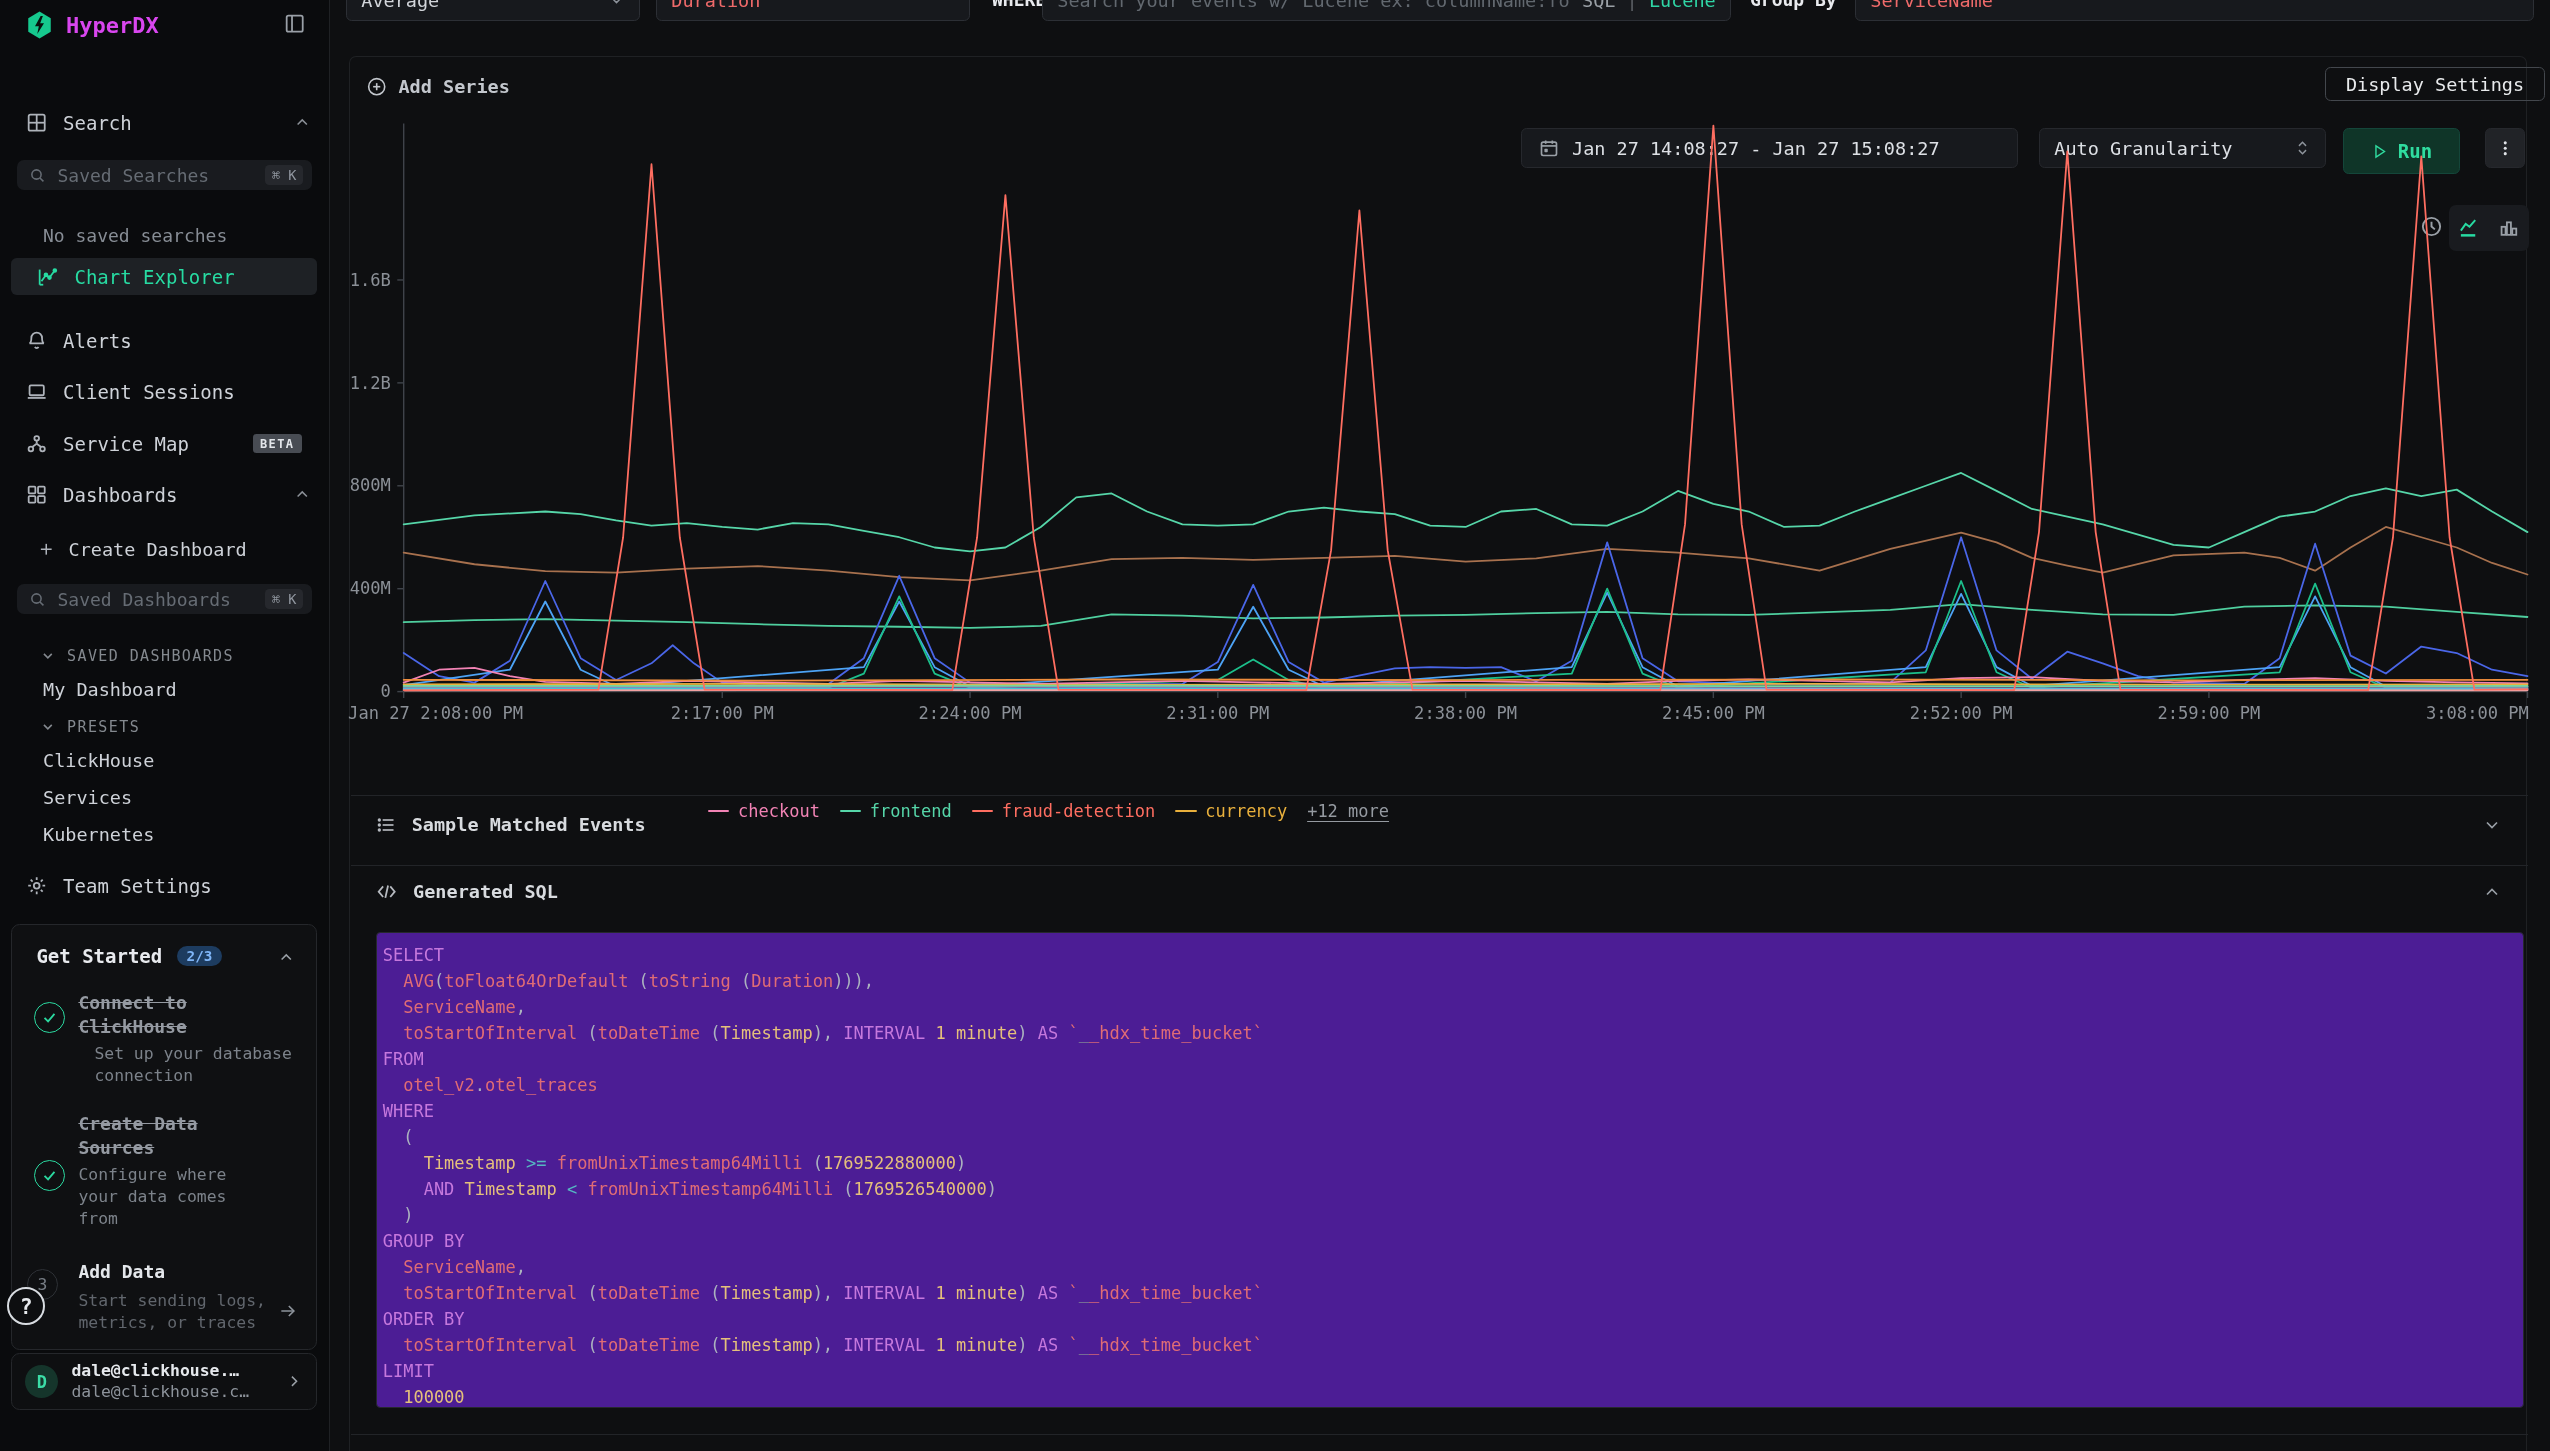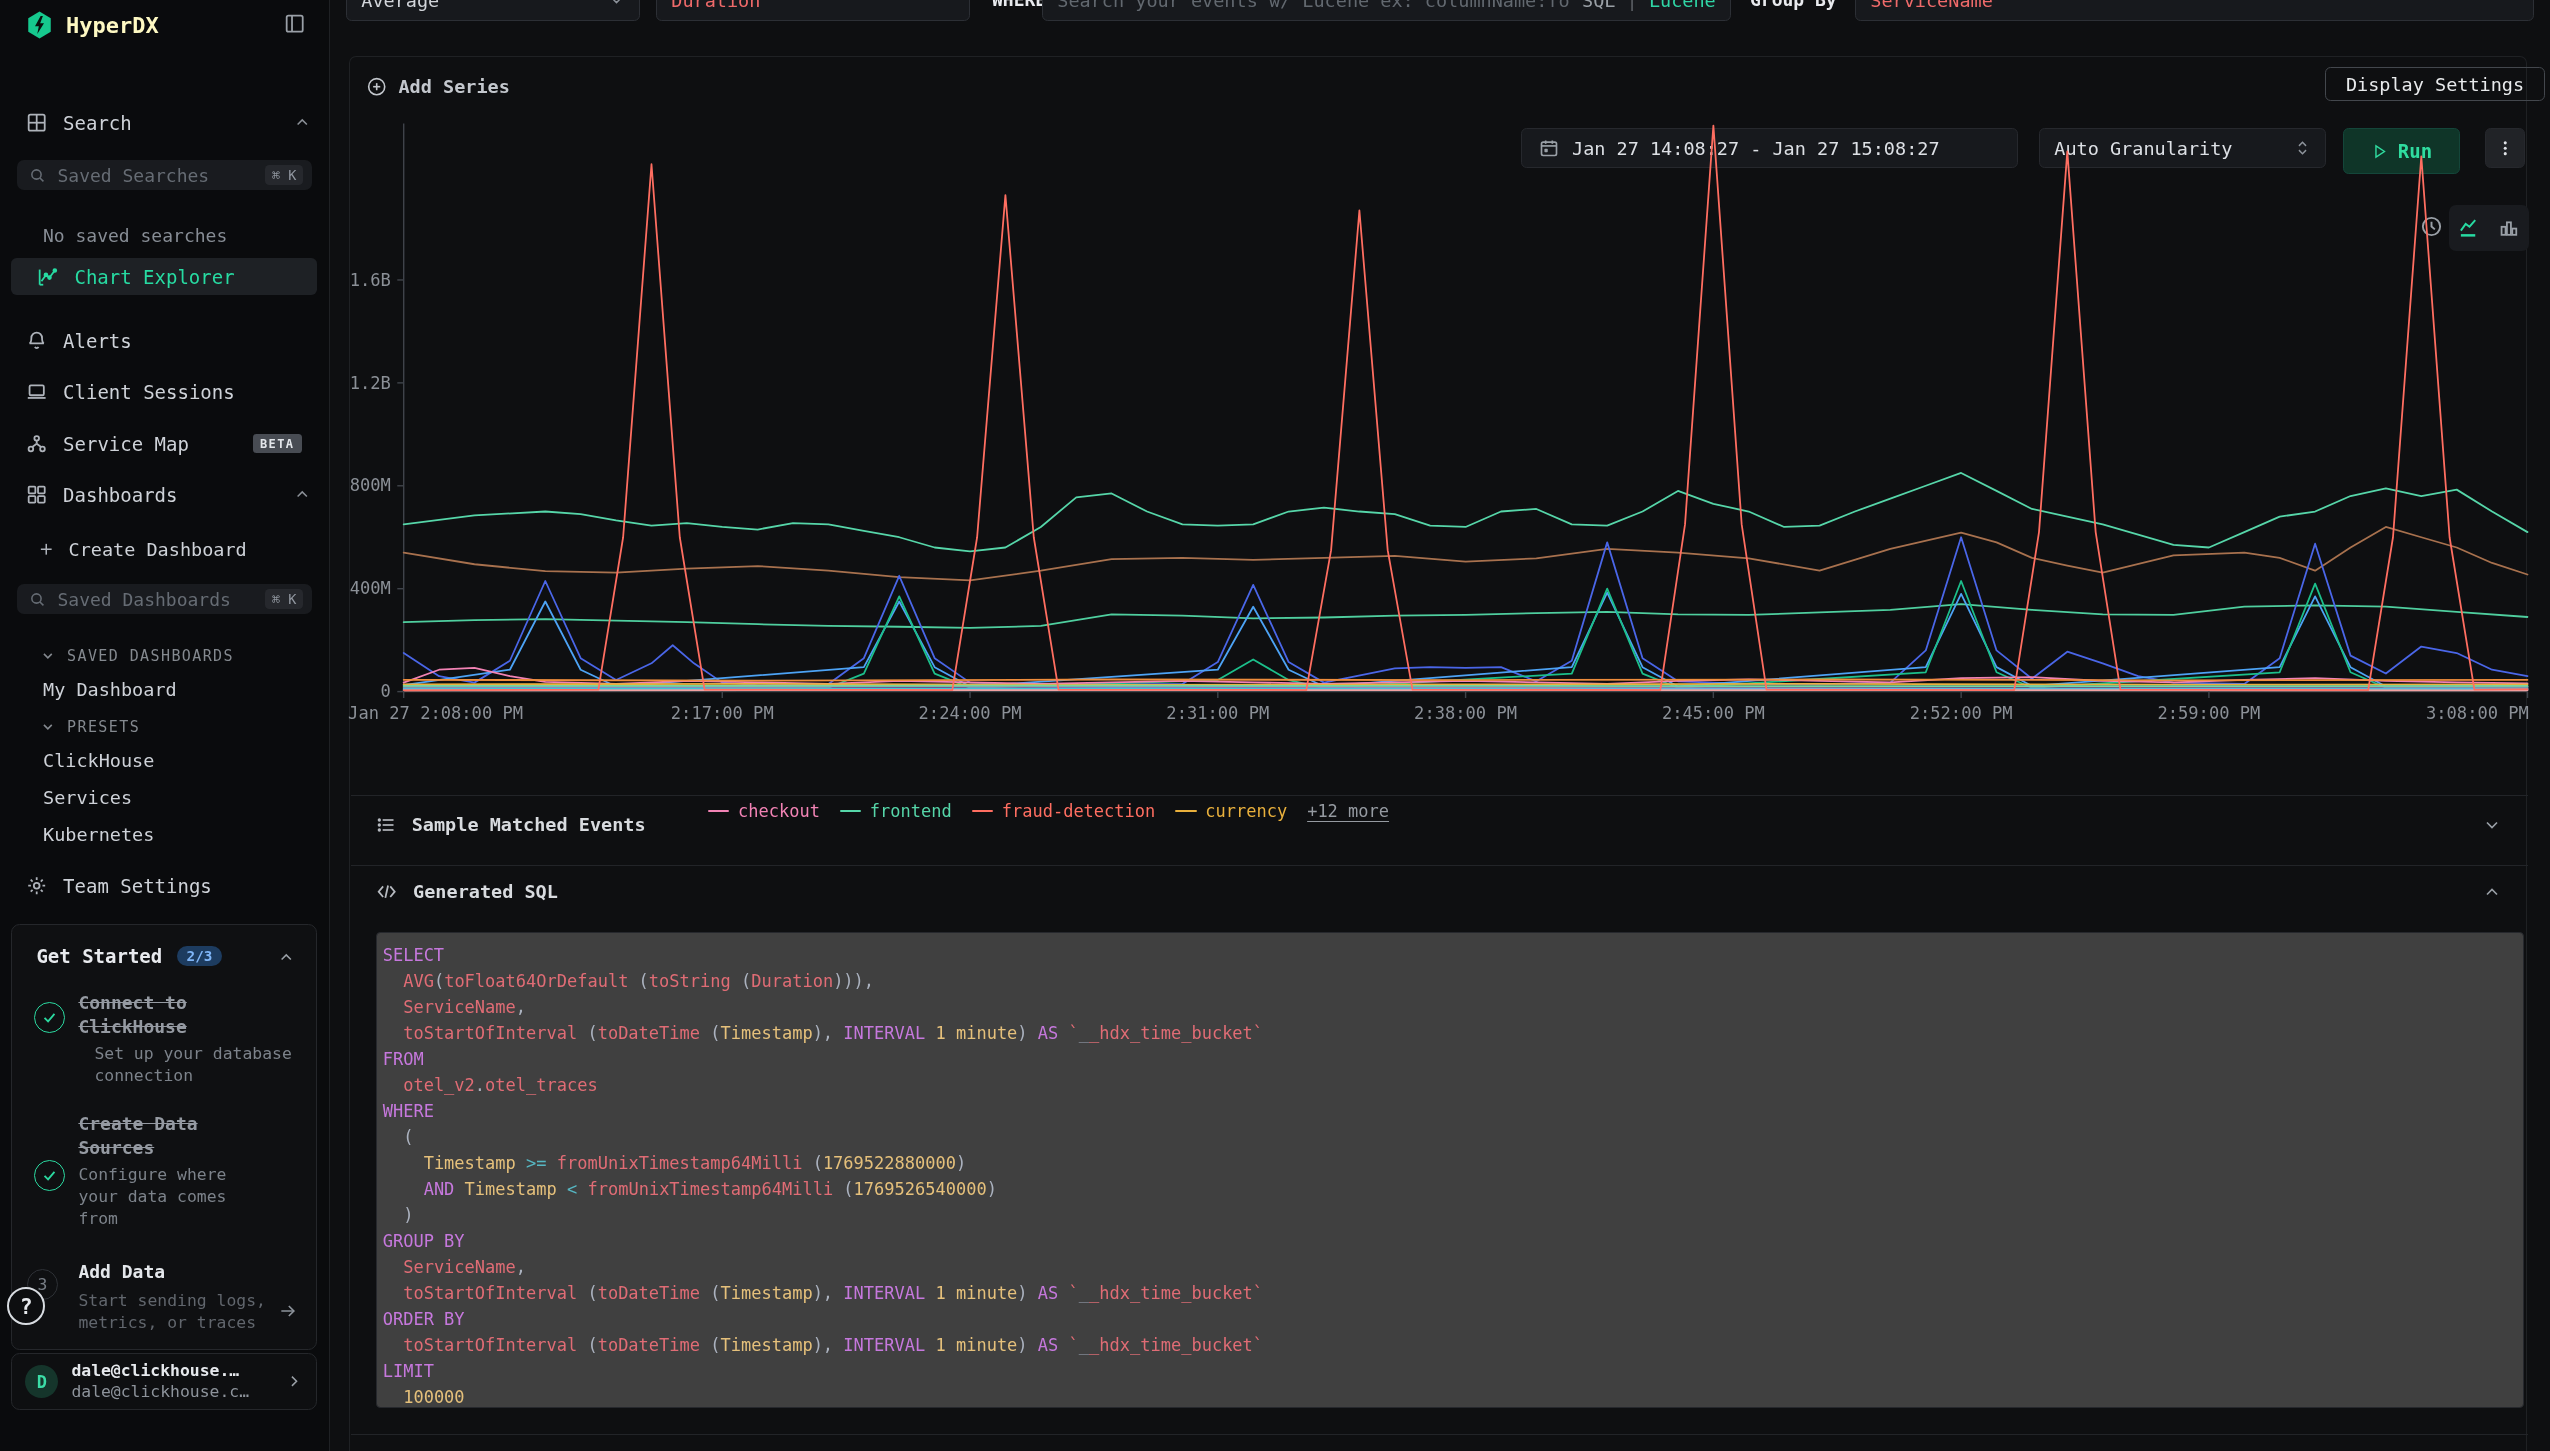--- a/index.html
+++ b/index.html
@@ -46,40 +46,40 @@
   .btn-outline{border:0.7px solid #43474d;border-radius:5.7px;background:transparent;color:#e8eaec;font-size:18.5px;display:flex;align-items:center;justify-content:center;cursor:pointer;font-family:inherit;}
   .ctl{background:#17191d;border:0.7px solid #26282d;border-radius:5.7px;display:flex;align-items:center;font-size:18.5px;color:#dde0e5;cursor:pointer;}
   .run-btn{background:#0f3528;border:0.7px solid #14463a;border-radius:5.7px;color:#2fdc9f;font-weight:bold;font-size:19px;display:flex;align-items:center;justify-content:center;gap:10px;cursor:pointer;}
   .divider{position:absolute;left:0.7px;width:2177px;height:0.7px;background:#222428;}
   .sect-head{position:absolute;left:26px;display:flex;align-items:center;gap:15.7px;font-size:18.5px;font-weight:bold;color:#d8dbdf;}
   .legend{position:absolute;left:358px;top:741px;height:26px;display:flex;align-items:center;gap:20px;font-size:17px;}
   .legend .li{display:flex;align-items:center;gap:8.6px;}
   .legend .dash{width:21.4px;height:2.9px;border-radius:1.4px;}
   .legend-more{color:#959aa1;text-decoration:underline;text-underline-offset:3.6px;cursor:pointer;}
   
-  .sql-box{position:absolute;left:26px;top:875px;width:2148px;height:476px;background:#404040;border:0.7px solid #26282d;border-radius:4.3px;padding:8.6px 0 0 5.7px;overflow:hidden;}
+  .sql-box{position:absolute;left:26px;top:875px;width:2148px;height:476px;background:#4c1d95;border:0.7px solid #26282d;border-radius:4.3px;padding:8.6px 0 0 5.7px;overflow:hidden;}
   .sql-box .ln{white-space:pre;font-size:17px;line-height:26px;}
   .t-kw{color:#c678dd;} .t-id{color:#e06c75;} .t-num{color:#e5c07b;} .t-var{color:#e5c07b;}
   .t-op{color:#56b6c2;} .t-pu{color:#abb2bf;} .t-str{color:#e06c75;} .t-dim{color:#848b98;}
 </style>
 </head>
 <body>
 
 <div class="screen">
 
   <aside class="sidebar">
 
     <div class="abs row" style="left:26px;top:10px;gap:13px;">
       <span>
         <svg width="27" height="30" viewBox="0 0 24 26">
             <polygon points="12,1 22,7 22,19 12,25 2,19 2,7" fill="#16c98e"></polygon>
             <polygon points="13,5 8,14 11.4,14 10,21 16,11.5 12.6,11.5 15,5" fill="#08110d"></polygon>
           </svg>
       </span>
-      <span style="font-size:22px;font-weight:bold;color:#fef9c3;">HyperDX</span>
+      <span style="font-size:22px;font-weight:bold;color:#d946ef;">HyperDX</span>
     </div>
     <span class="abs" style="left:284px;top:13px;color:#9aa0a7;">
       <svg width="21.4" height="21.4" viewBox="0 0 24 24" fill="none" stroke="currentColor" stroke-width="2">
           <rect x="3" y="3" width="18" height="18" rx="2"></rect>
           <line x1="9" y1="3" x2="9" y2="21"></line>
         </svg>
     </span>
 
     <div class="navitem" style="top:104px;">
       <span class="ic">

